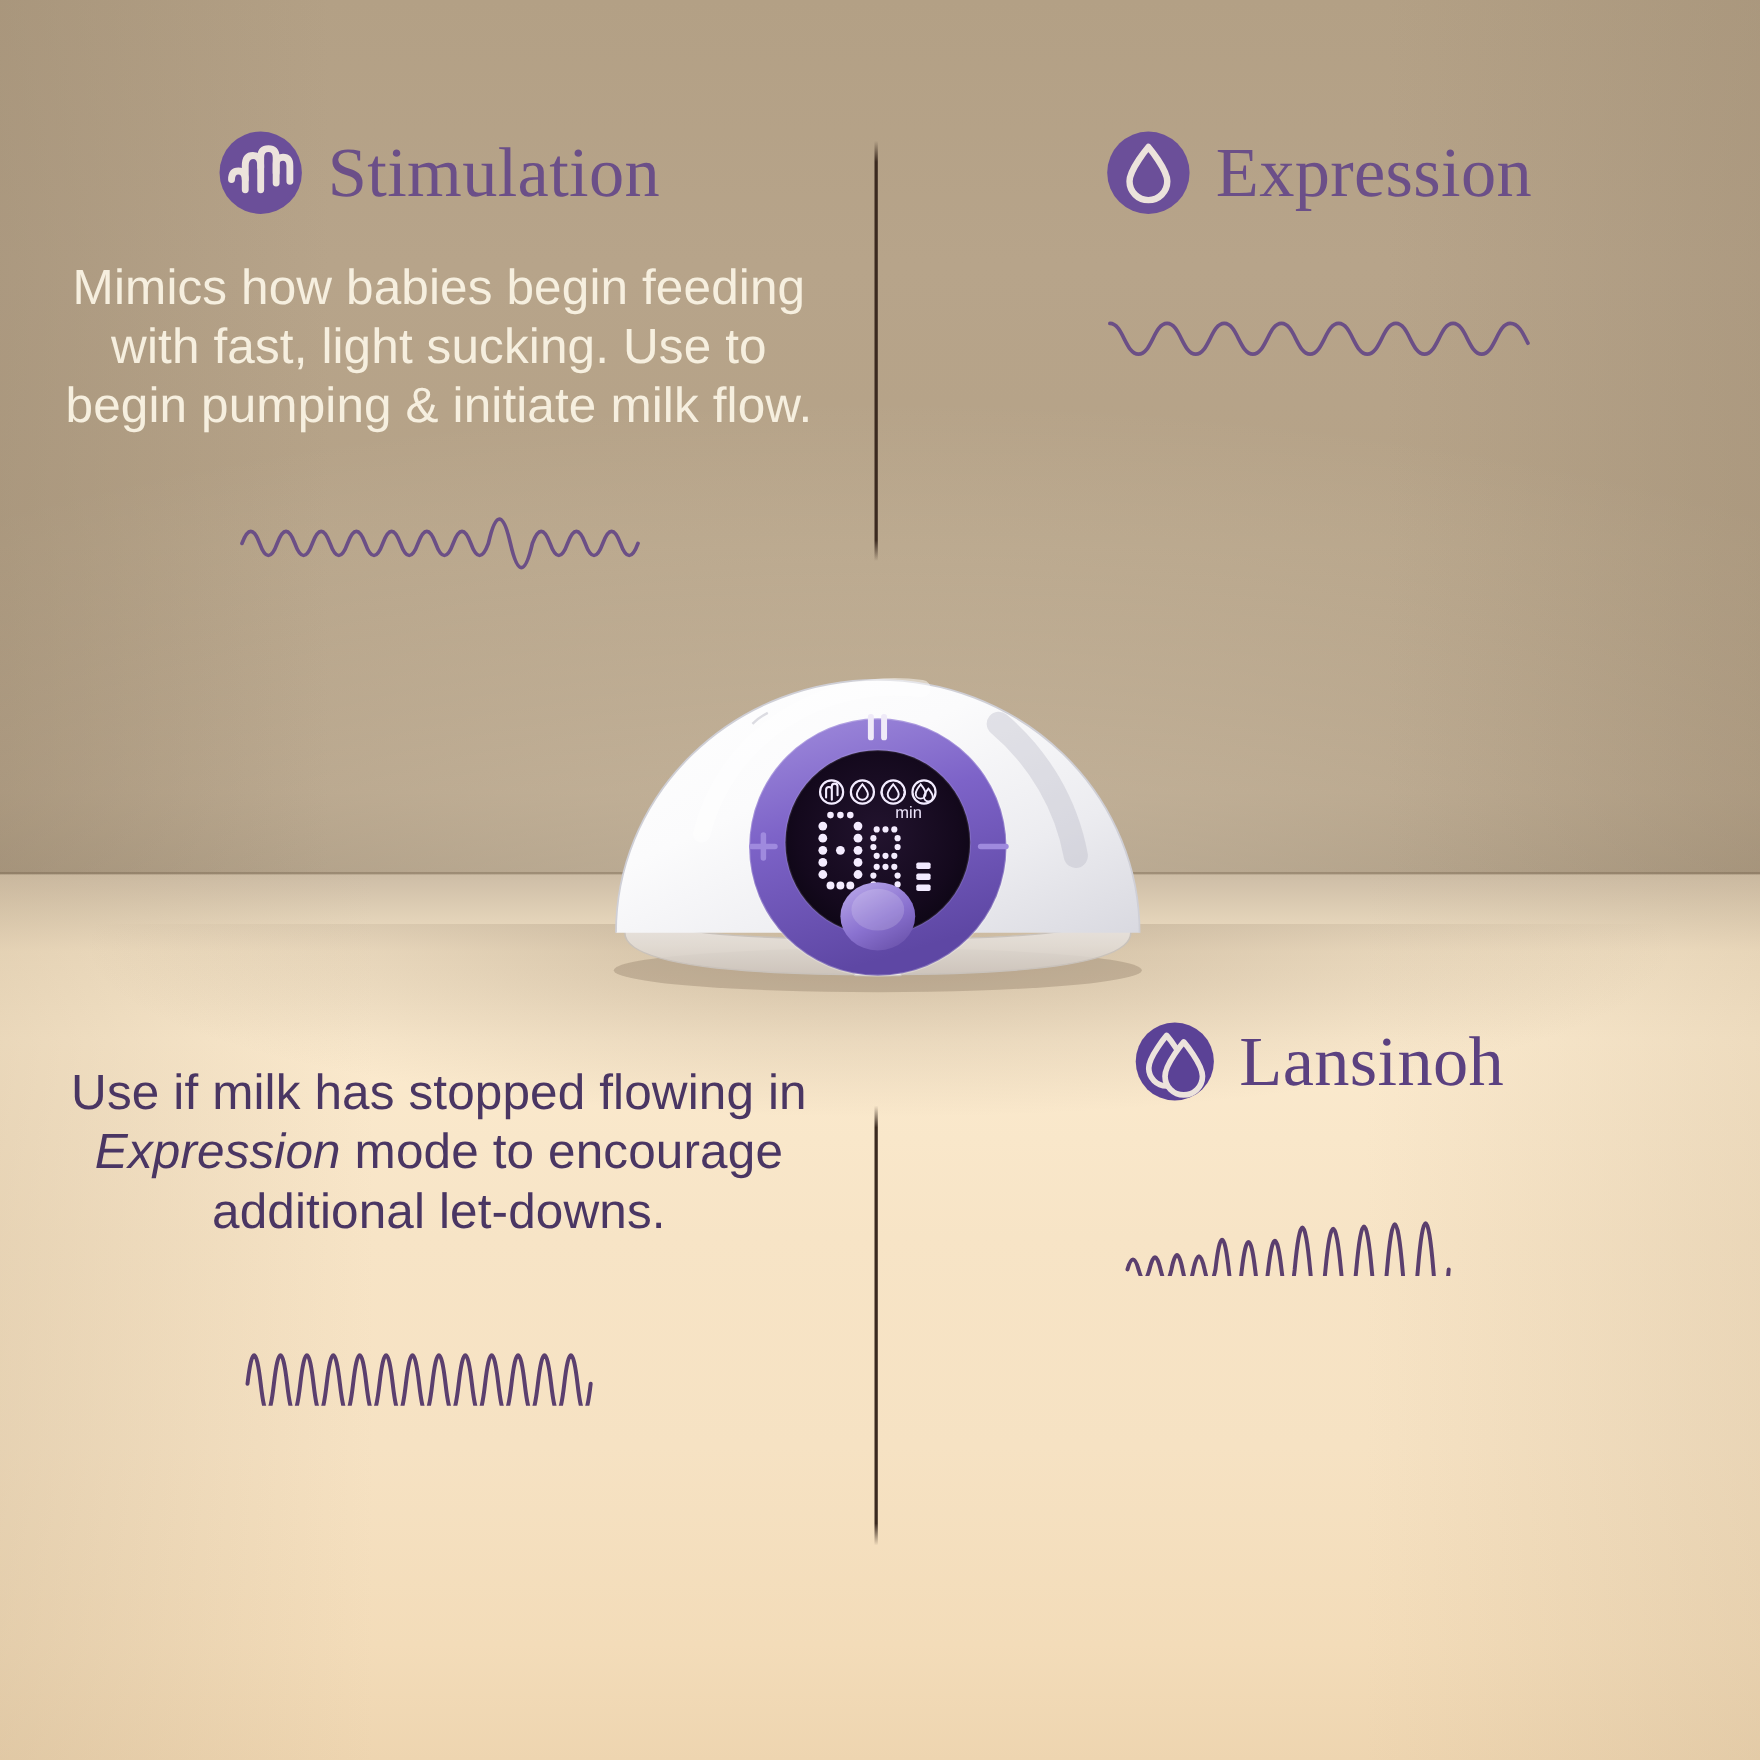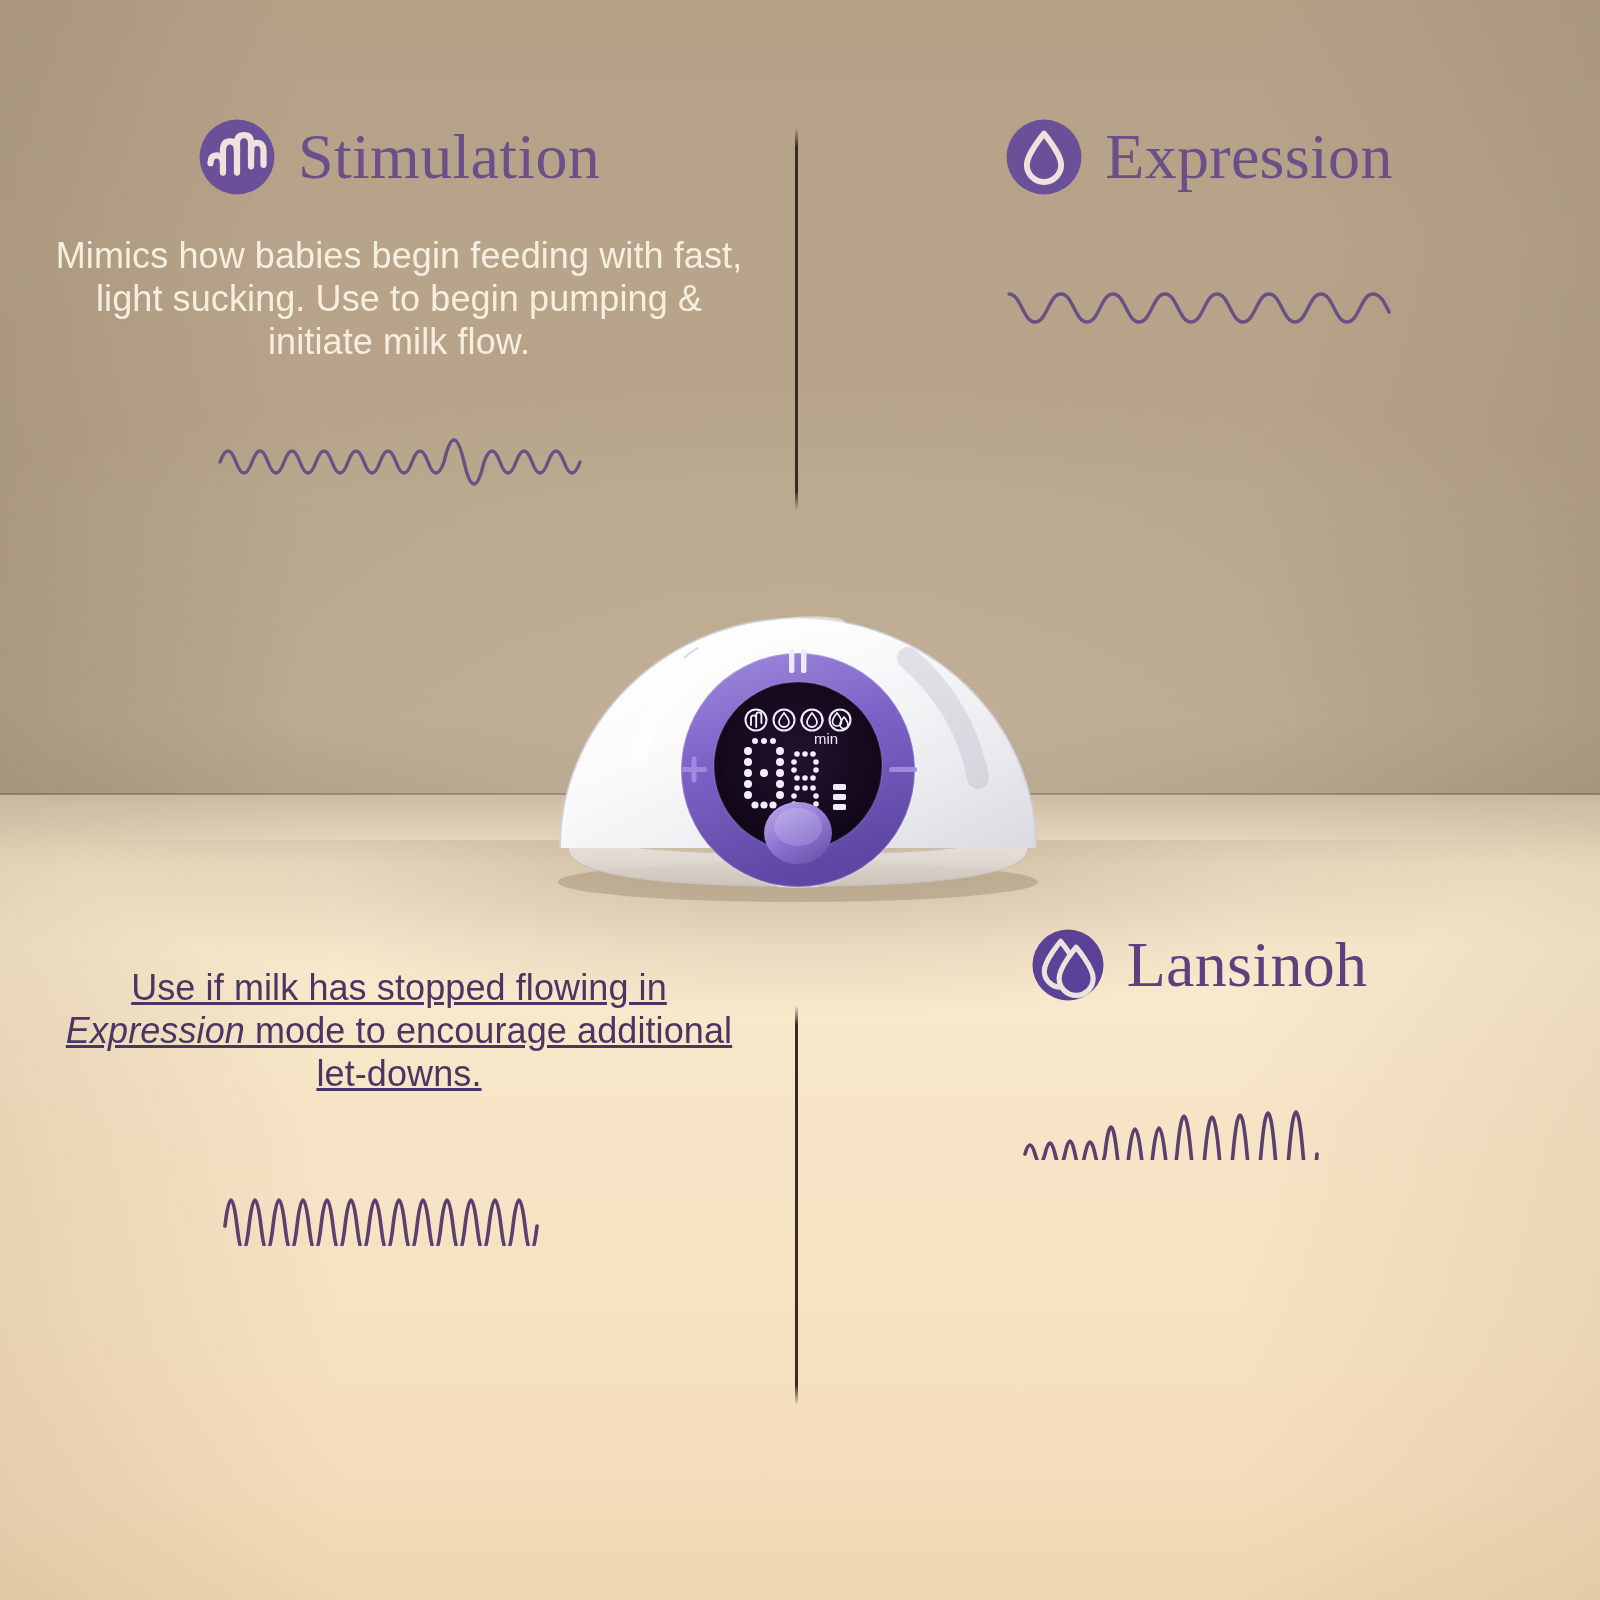--- a/index.html
+++ b/index.html
@@ -66,27 +66,27 @@
     color:#6a4f86;
     letter-spacing:.3px;
     white-space:nowrap;
   }
   .q-tl .mode-title, .q-tr .mode-title { color:#6b4f88; }
   .q-bl .mode-title, .q-br .mode-title { color:#5b4180; }
 
   .body-copy {
     margin-top:38px;
     text-align:center;
-    font-size:36px;
+    font-size:45px;
     line-height:1.20;
     letter-spacing:.1px;
     font-weight:400;
   }
   .q-tl .body-copy, .q-tr .body-copy { color:#f6efdf; }
-  .q-bl .body-copy, .q-br .body-copy { color:#4a3663;text-decoration:underline; }
+  .q-bl .body-copy, .q-br .body-copy { color:#4a3663; }
   .body-copy em { font-style:italic; }
 
   .wave-holder { margin-top:34px; display:flex; justify-content:center; }
   .q-tl .wave-holder { margin-top:52px; }
   .q-tr .wave-holder { margin-top:60px; }
   .q-bl .wave-holder { margin-top:58px; }
   .q-br .wave-holder { margin-top:58px; }
 
   
   .divider {

